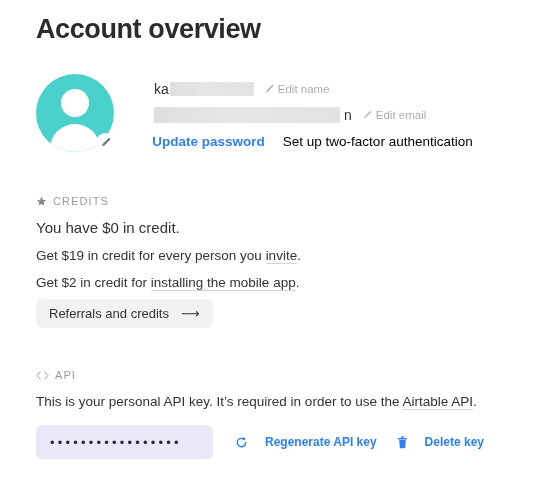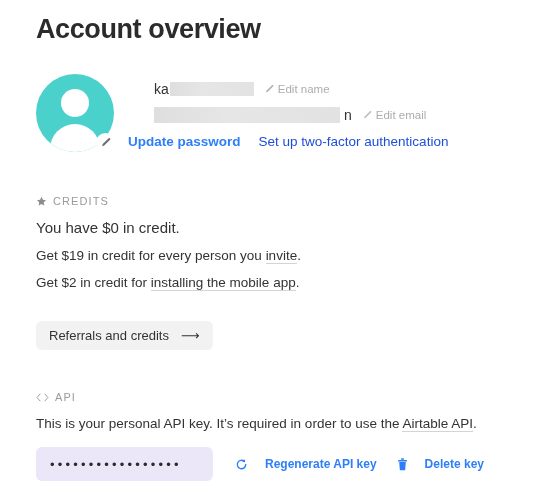--- a/index.html
+++ b/index.html
@@ -129,28 +129,29 @@
     white-space: nowrap;
     cursor: pointer;
   }
   .edit-link .pencil { margin-right: 4px; display: inline-flex; }
 
   .account-links {
     margin-top: 8px;
     display: flex;
     align-items: center;
     font-size: 13.5px;
+    justify-content: center;
   }
   .link-update {
     color: #2d7ff9;
     font-weight: 700;
     cursor: pointer;
   }
   .link-2fa {
-    color: #1d4ed8;
+    color: #000000;
     margin-left: 18px;
     cursor: pointer;
   }
 
   
   .section-head {
     display: flex;
     align-items: center;
     color: #9b9b9b;
     font-size: 11px;
@@ -178,21 +179,21 @@
     color: #333;
   }
   .credit-line:first-of-type { margin-top: 18px; }
   .u-link {
     border-bottom: 1px solid #d4d4d4;
     cursor: pointer;
     color: #333;
   }
 
   .referrals-btn {
-    margin-top: 31px;
+    margin-top: 9px;
     display: inline-flex;
     align-items: center;
     background: #f2f2f2;
     border: none;
     border-radius: 6px;
     padding: 7px 13px;
     font-family: inherit;
     font-size: 13px;
     color: #333;
     cursor: pointer;

